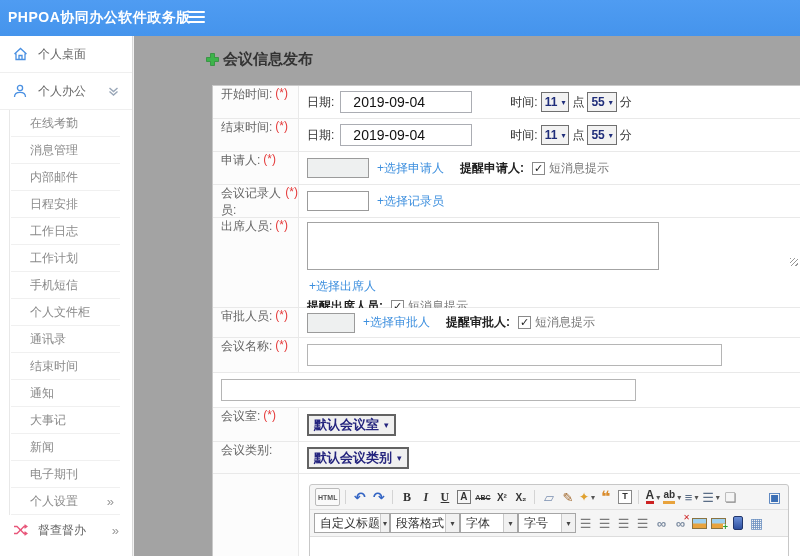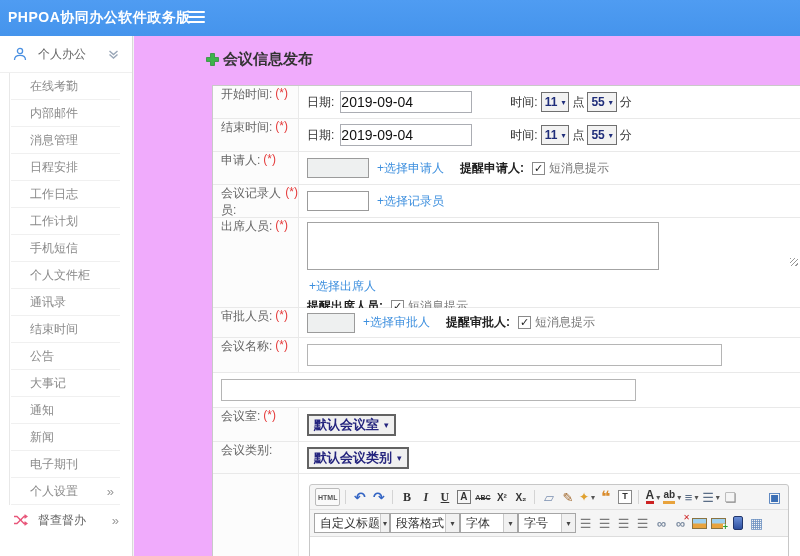--- a/index.html
+++ b/index.html
@@ -25,38 +25,38 @@
   .submenu { margin-left:9px; border-left:1px solid #e8e8e8; }
   .sub-item { position:relative; height:27px; line-height:27px; padding-left:20px;
     font-size:12px; color:#8a8a8a; cursor:pointer; }
   .sub-item::after { content:""; position:absolute; left:1px; right:12px; bottom:0;
     border-bottom:1px solid #f0f0f0; }
   .sub-item .arr { position:absolute; right:18px; color:#999; font-size:13px; }
   .side-bottom { border-bottom:none; height:30px; }
   .side-bottom .arr2 { position:absolute; right:13px; color:#999; font-size:13px; }
 
   
-  .main { position:absolute; left:134px; top:36px; width:666px; height:520px; background:#f0abfc; }
+  .main { position:absolute; left:134px; top:36px; width:666px; height:520px; background:#a3a3a3; }
   .page-title { position:absolute; left:71px; top:14px; display:flex; align-items:center; }
   .page-title .txt { font-size:15px; font-weight:bold; color:#333; margin-left:3px; }
 
   
   .form-table { position:absolute; left:78px; top:49px; width:588px;
     border:1px solid #c9c9c9; border-right:none; border-bottom:none; background:#fff; }
   .frow { display:flex; border-bottom:1px solid #e9e9e9; }
   .fcell-label { width:86px; background:#fcfcfc; border-right:1px solid #e9e9e9;
     display:flex; padding-left:8px; font-size:12px; color:#666;
     flex-shrink:0; }
   .fcell-label .star { color:#e53c3c; margin-left:3px; }
   .fcell-value { flex:1; display:flex; align-items:center; padding-left:8px;
     font-size:12px; color:#333; background:#fff; }
   .fcell-value.block { display:block; padding-top:4px; }
 
   .inp-date { width:132px; height:22px; border:1px solid #abadb3; font-size:14px;
-    color:#111; padding:0 0; font-family:"Liberation Sans","DejaVu Sans",sans-serif; }
+    color:#111; padding:0 12px; font-family:"Liberation Sans","DejaVu Sans",sans-serif; }
   .mini-select { display:inline-flex; align-items:center; border:1px solid #707070;
     background:#f2f2f2; height:20px; padding:0 3px; margin:0 3px; cursor:pointer;font-weight:bold; }
   .mini-select .v { color:#1f2d7a; font-size:12px; }
   .mini-select .dd { color:#1f2d7a; font-size:8px; margin-left:4px; }
   .time-label { margin-left:38px; }
 
   .small-input { width:62px; height:20px; border:1px solid #9b9b9b; background:#eef0f0; }
   .small-input.white { background:#fff; }
   .link { color:#3d8fde; margin-left:8px; cursor:pointer; text-decoration:none; }
   .remind { font-weight:bold; color:#222; margin-left:16px; }
@@ -147,46 +147,53 @@
     <div class="hamburger">
         <i></i>
         <i></i>
         <i></i>
       </div>
   </div>
 
   <div class="sidebar">
     <div class="side-item">
       <span class="ic">
+        <svg width="15" height="14" viewBox="0 0 15 14">
+            <path d="M1.5 7 L7.5 1.5 L13.5 7 M3 6.5 V12.5 H12 V6.5 M6 12.5 V8.5 H9 V12.5" fill="none" stroke="#4a90e2" stroke-width="1.3"></path>
+          </svg>
+      </span>
+      <span class="lbl">个人桌面</span>
+    </div>
+    <div class="side-item">
+      <span class="ic">
         <svg width="14" height="14" viewBox="0 0 14 14">
             <circle cx="7" cy="4" r="2.6" fill="none" stroke="#4a90e2" stroke-width="1.3"></circle>
             <path d="M1.5 13 C1.5 9.8 4 8.3 7 8.3 C10 8.3 12.5 9.8 12.5 13" fill="none" stroke="#4a90e2" stroke-width="1.3"></path>
           </svg>
       </span>
       <span class="lbl">个人办公</span>
       <span class="chev">
         <svg width="11" height="11" viewBox="0 0 11 11">
             <path d="M1.5 2 L5.5 5.5 L9.5 2 M1.5 5.5 L5.5 9 L9.5 5.5" fill="none" stroke="#9aa7b8" stroke-width="1.4"></path>
           </svg>
       </span>
     </div>
     <div class="submenu">
       <div class="sub-item">在线考勤</div>
+      <div class="sub-item">消息管理</div>
       <div class="sub-item">内部邮件</div>
-      <div class="sub-item">消息管理</div>
       <div class="sub-item">日程安排</div>
       <div class="sub-item">工作日志</div>
       <div class="sub-item">工作计划</div>
       <div class="sub-item">手机短信</div>
       <div class="sub-item">个人文件柜</div>
       <div class="sub-item">通讯录</div>
       <div class="sub-item">结束时间</div>
-      <div class="sub-item">公告</div>
+      <div class="sub-item">通知</div>
       <div class="sub-item">大事记</div>
-      <div class="sub-item">通知</div>
       <div class="sub-item">新闻</div>
       <div class="sub-item">电子期刊</div>
       <div class="sub-item">
         <span>个人设置</span>
         <span class="arr">»</span>
       </div>
     </div>
     <div class="side-item side-bottom">
       <span class="ic">
         <svg width="15" height="12" viewBox="0 0 15 12">

